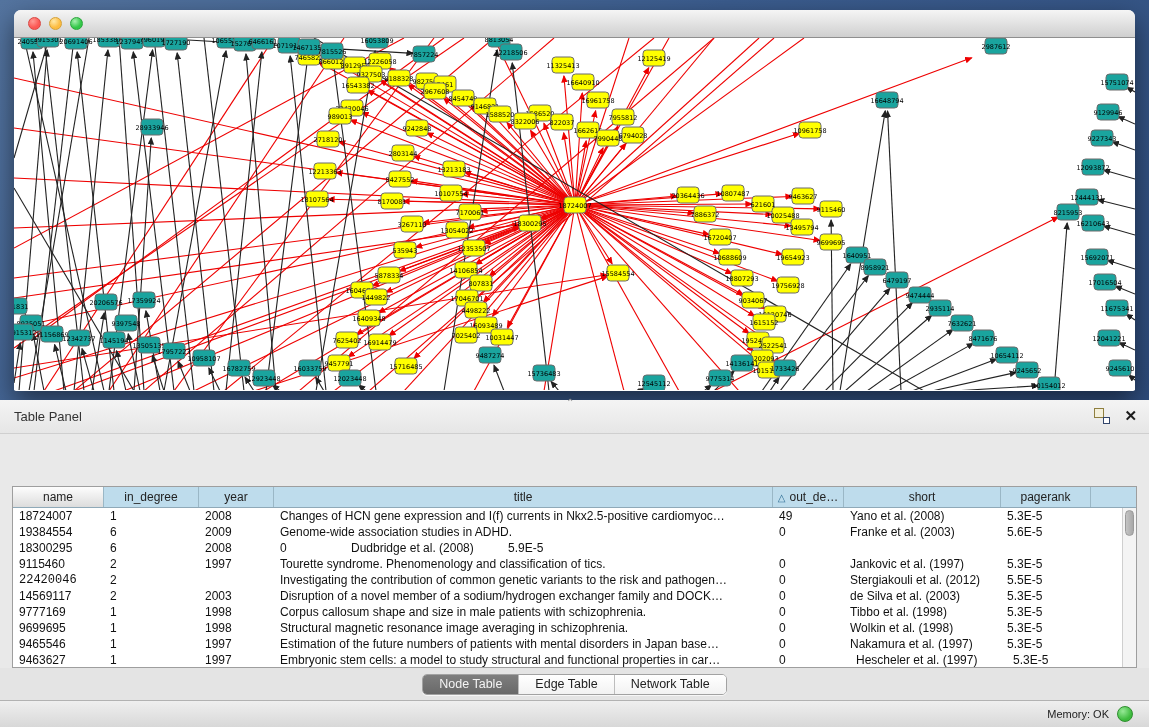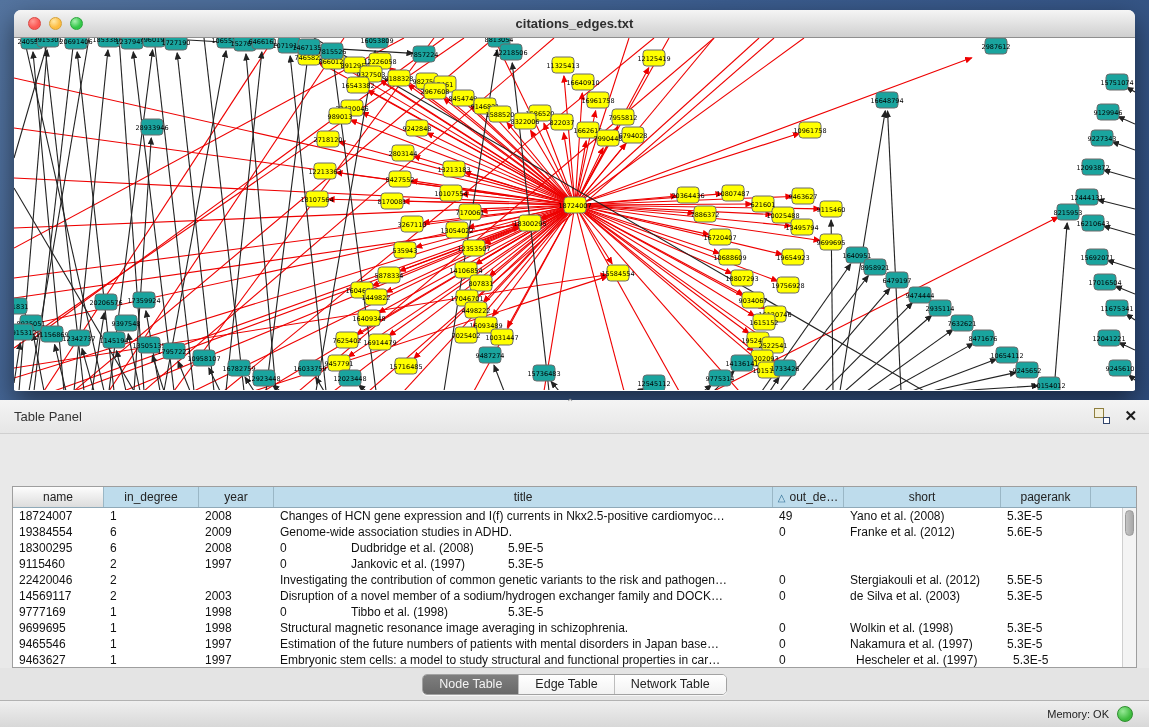--- a/index.html
+++ b/index.html
@@ -72,21 +72,20 @@
 <body>
 
 <div class="desktop">
   <div class="net-window">
     <div class="titlebar">
       <div class="lights">
         <div class="light red"></div>
         <div class="light yellow"></div>
         <div class="light green"></div>
       </div>
-      <div class="win-title">citations_edges.txt</div>
     </div>
     <svg class="graph-svg" id="graph" viewBox="0 0 1121 352">
       <defs>
         <marker id="ar" markerWidth="7" markerHeight="6" refX="6" refY="3" orient="auto">
             <path d="M0,0 L7,3 L0,6 z" fill="#ee0000"></path>
           </marker>
         <marker id="ak" markerWidth="7" markerHeight="6" refX="6" refY="3" orient="auto">
             <path d="M0,0 L7,3 L0,6 z" fill="#222222"></path>
           </marker>
       </defs>
@@ -912,61 +911,63 @@
         <div class="td" style="width: 71px;">49</div>
         <div class="td" style="width: 157px;">Yano et al. (2008)</div>
         <div class="td" style="width: 90px;">5.3E-5</div>
       </div>
       <div class="tr">
         <div class="td" style="width: 91px;">19384554</div>
         <div class="td" style="width: 95px;">6</div>
         <div class="td" style="width: 75px;">2009</div>
         <div class="td" style="width: 499px;">Genome-wide association studies in ADHD.</div>
         <div class="td" style="width: 71px;">0</div>
-        <div class="td" style="width: 157px;">Franke et al. (2012)</div>
+        <div class="td" style="width: 157px;">Franke et al. (2003)</div>
         <div class="td" style="width: 90px;">5.6E-5</div>
       </div>
       <div class="tr">
         <div class="td" style="width: 91px;">18300295</div>
         <div class="td" style="width: 95px;">6</div>
         <div class="td" style="width: 75px;">2008</div>
         <div class="td" style="width: 71px;">0</div>
         <div class="td" style="width: 157px;">Dudbridge et al. (2008)</div>
         <div class="td" style="width: 90px;">5.9E-5</div>
       </div>
       <div class="tr">
         <div class="td" style="width: 91px;">9115460</div>
         <div class="td" style="width: 95px;">2</div>
         <div class="td" style="width: 75px;">1997</div>
+        <div class="td" style="width: 499px;">Tourette syndrome. Phenomenology and classification of tics.</div>
         <div class="td" style="width: 71px;">0</div>
         <div class="td" style="width: 157px;">Jankovic et al. (1997)</div>
         <div class="td" style="width: 90px;">5.3E-5</div>
       </div>
       <div class="tr">
-        <div class="td" style="width: 91px;">22420046</div>
+        <div class="td" style="width: 91px; font-family: Liberation Mono, monospace;">22420046</div>
         <div class="td" style="width: 95px;">2</div>
         <div class="td" style="width: 75px; margin-top: 48px;">2012</div>
         <div class="td" style="width: 499px;">Investigating the contribution of common genetic variants to the risk and pathogen…</div>
         <div class="td" style="width: 71px;">0</div>
         <div class="td" style="width: 157px;">Stergiakouli et al. (2012)</div>
         <div class="td" style="width: 90px;">5.5E-5</div>
       </div>
       <div class="tr">
         <div class="td" style="width: 91px;">14569117</div>
         <div class="td" style="width: 95px;">2</div>
         <div class="td" style="width: 75px;">2003</div>
         <div class="td" style="width: 499px;">Disruption of a novel member of a sodium/hydrogen exchanger family and DOCK…</div>
         <div class="td" style="width: 71px;">0</div>
         <div class="td" style="width: 157px;">de Silva et al. (2003)</div>
         <div class="td" style="width: 90px;">5.3E-5</div>
       </div>
       <div class="tr">
         <div class="td" style="width: 91px;">9777169</div>
         <div class="td" style="width: 95px;">1</div>
         <div class="td" style="width: 75px;">1998</div>
+        <div class="td" style="width: 499px;">Corpus callosum shape and size in male patients with schizophrenia.</div>
         <div class="td" style="width: 71px;">0</div>
         <div class="td" style="width: 157px;">Tibbo et al. (1998)</div>
         <div class="td" style="width: 90px;">5.3E-5</div>
       </div>
       <div class="tr">
         <div class="td" style="width: 91px;">9699695</div>
         <div class="td" style="width: 95px;">1</div>
         <div class="td" style="width: 75px;">1998</div>
         <div class="td" style="width: 499px;">Structural magnetic resonance image averaging in schizophrenia.</div>
         <div class="td" style="width: 71px;">0</div>

